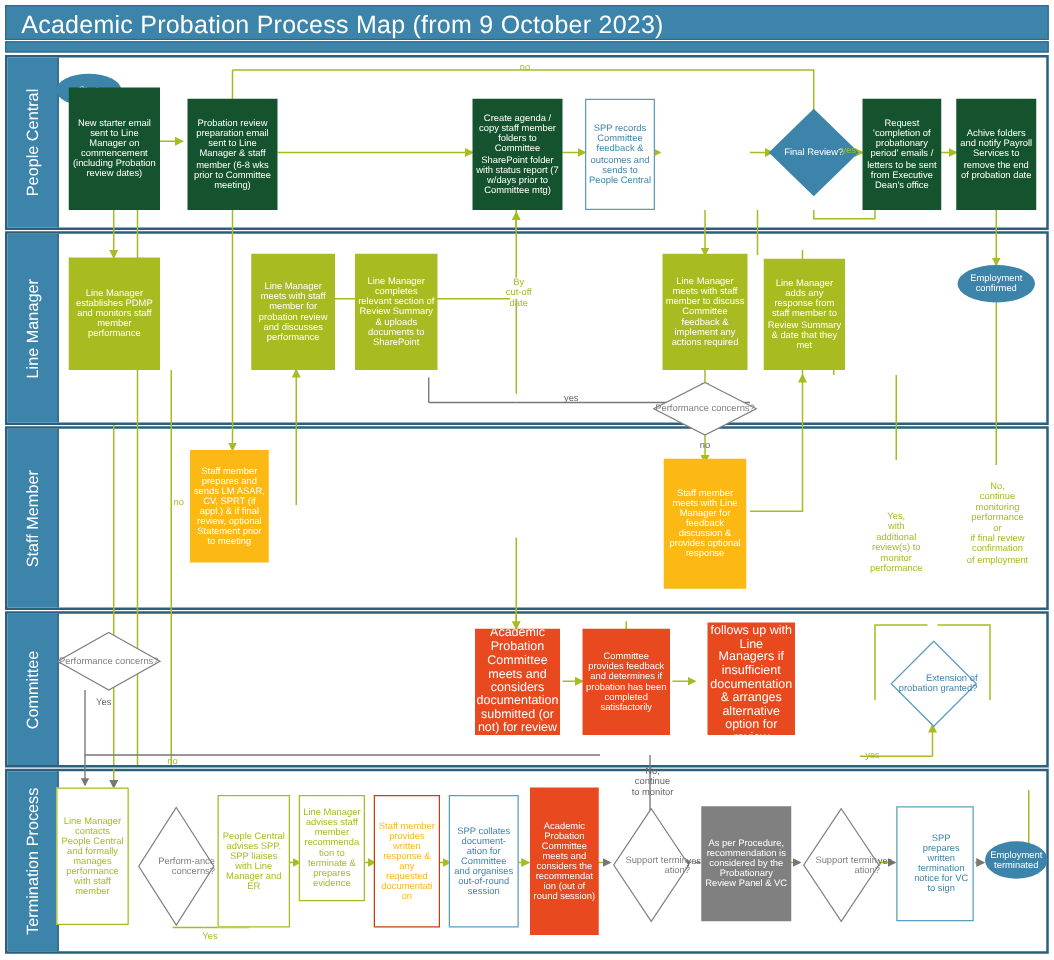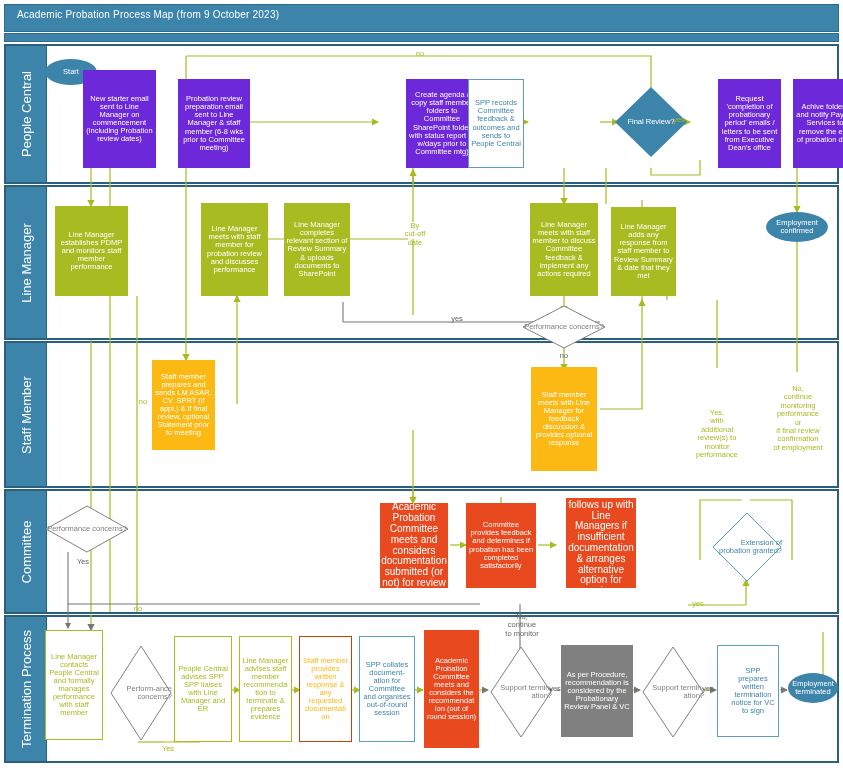--- a/index.html
+++ b/index.html
@@ -3,38 +3,38 @@
 <meta charset="utf-8">
 <title>Academic Probation Process Map</title>
 <style>
   html,body{margin:0;padding:0;background:#ffffff;}
   body{font-family:"Liberation Sans",sans-serif;}
   #root{position:relative;width:843px;height:768px;overflow:hidden;background:#ffffff;}
 
   
   #titlebar{position:absolute;left:4px;top:4px;width:835px;height:28px;
      background:#3d84ab;border:1px solid #2e6b8c;box-sizing:border-box;}
-  #titlebar .ttl{position:absolute;left:12px;top:4px;font-size:10px;color:#ffffff;
+  #titlebar .ttl{position:absolute;left:12px;top:4px;font-size:20px;color:#ffffff;
      letter-spacing:.2px;white-space:nowrap;}
   #subbar{position:absolute;left:4px;top:33px;width:835px;height:9px;background:#3d84ab;
      border:1px solid #2e6b8c;box-sizing:border-box;}
 
   
   .lane{position:absolute;left:4px;width:835px;box-sizing:border-box;
      border:2px solid #2c5f7c;background:#ffffff;}
   .lane .hdr{position:absolute;left:0;top:0;bottom:0;width:40px;background:#3d84ab;
      border-right:1px solid #2c5f7c;}
   .lane .hdr span{position:absolute;left:50%;top:50%;transform:translate(-50%,-50%) rotate(-90deg);
      white-space:nowrap;color:#ffffff;font-size:13px;}
 
   
   .node{position:absolute;box-sizing:border-box;display:flex;align-items:center;
      justify-content:center;text-align:center;line-height:1.08;padding:2px;
      overflow:hidden;}
-  .n-blue{background:#6d28d9;color:#ffffff;margin-left:28px;}
+  .n-blue{background:#14532d;color:#ffffff;}
   .n-blue-out{background:#ffffff;color:#3d84ab;border:1px solid #5b9dc0;}
   .n-green{background:#a8bb21;color:#ffffff;}
   .n-green-out{background:#ffffff;color:#a8bb21;border:1px solid #a8bb21;}
   .n-amber{background:#fcb813;color:#ffffff;}
   .n-amber-out{background:#ffffff;color:#fcb813;border:1px solid #c2410c;}
   .n-red{background:#e8491f;color:#ffffff;}
   .n-grey{background:#808080;color:#ffffff;}
   .oval{border-radius:50%/50%;background:#3d84ab;color:#ffffff;}
 
   .diamond{position:absolute;}
@@ -268,21 +268,21 @@
 
   <div class="diamond" style="left:110px;top:645px;width:62px;height:96px;">
     <svg width="62" height="96" viewBox="0 0 62 96">
         <polygon points="31,1 61,48 31,95 1,48" fill="#ffffff" stroke="#808080" stroke-width="1"></polygon>
       </svg>
     <div class="dtxt" style="font-size:7.5px;color:#808080;">Perform-ance concerns?</div>
   </div>
 
   <div class="node n-green-out" style="left:174px;top:636px;width:58px;height:106px;font-size:7.5px;">People Central advises SPP. SPP liaises with Line Manager and ER</div>
 
-  <div class="node n-green-out" style="left:239px;top:636px;width:53px;height:106px;font-size:7.5px;">Line Manager advises staff member recommenda tion to terminate &amp; prepares evidence</div>
+  <div class="node n-green-out" style="left:239px;top:636px;width:53px;height:85px;font-size:7.5px;">Line Manager advises staff member recommenda tion to terminate &amp; prepares evidence</div>
 
   <div class="node n-amber-out" style="left:299px;top:636px;width:53px;height:106px;font-size:7.5px;">Staff member provides written response &amp; any requested documentati on</div>
 
   <div class="node n-blue-out" style="left:359px;top:636px;width:56px;height:106px;font-size:7.5px;">SPP collates document-ation for Committee and organises out-of-round session</div>
 
   <div class="node n-red" style="left:424px;top:630px;width:55px;height:118px;font-size:7.5px;">Academic Probation Committee meets and considers the recommendat ion (out of round session)</div>
 
   <div class="diamond" style="left:490px;top:646px;width:62px;height:92px;">
     <svg width="62" height="92" viewBox="0 0 62 92">
         <polygon points="31,1 61,46 31,91 1,46" fill="#ffffff" stroke="#808080" stroke-width="1"></polygon>

